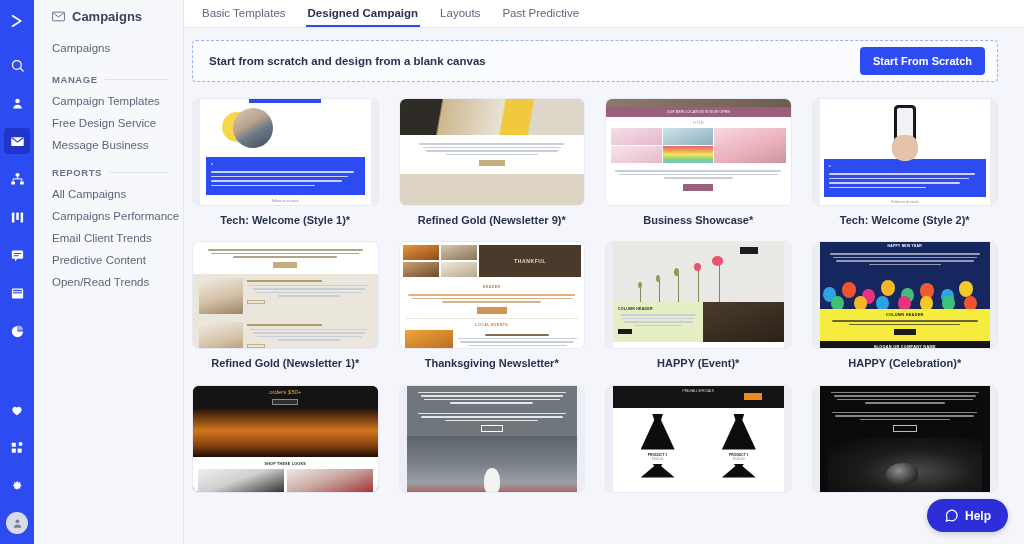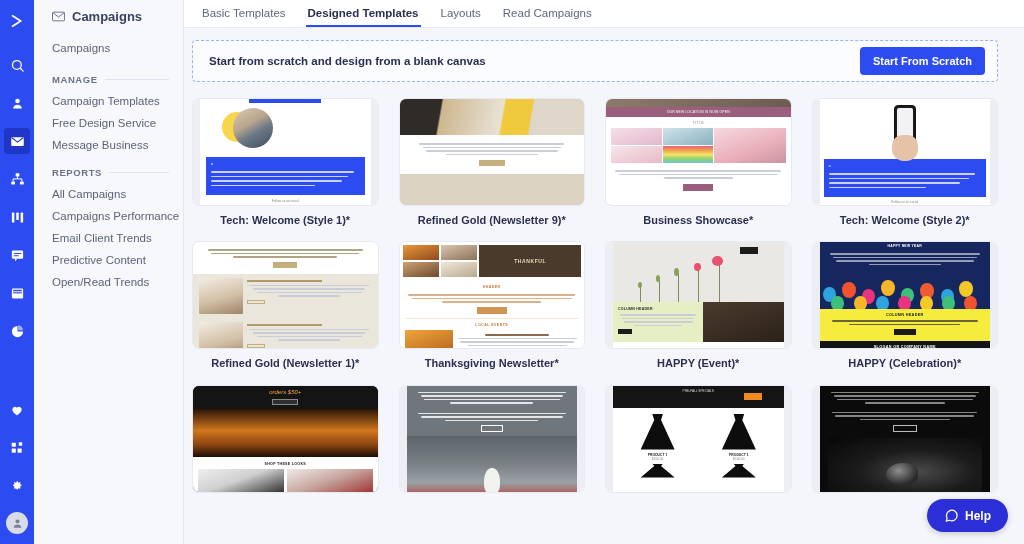--- a/index.html
+++ b/index.html
@@ -367,23 +367,23 @@
     <div class="subnav-link">Campaigns Performance</div>
     <div class="subnav-link">Email Client Trends</div>
     <div class="subnav-link">Predictive Content</div>
     <div class="subnav-link">Open/Read Trends</div>
   </div>
 
   <div class="main">
 
     <div class="tabbar">
       <div class="tab">Basic Templates</div>
-      <div class="tab active">Designed Templates</div>
+      <div class="tab active">Designed Campaign</div>
       <div class="tab">Layouts</div>
-      <div class="tab">Read Campaigns</div>
+      <div class="tab">Past Predictive</div>
     </div>
 
     <div class="body">
 
 
       <div class="content">
 
         <div class="scratch">
           <div class="scratch-text">Start from scratch and design from a blank canvas</div>
           <button class="scratch-btn">Start From Scratch</button>

